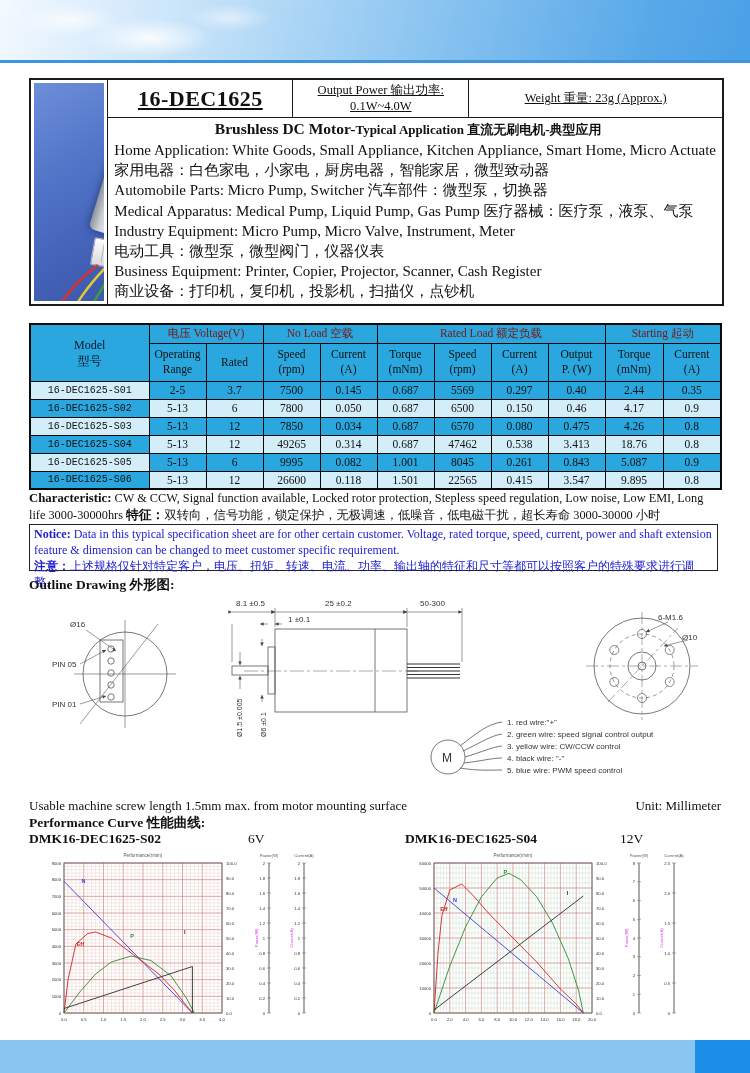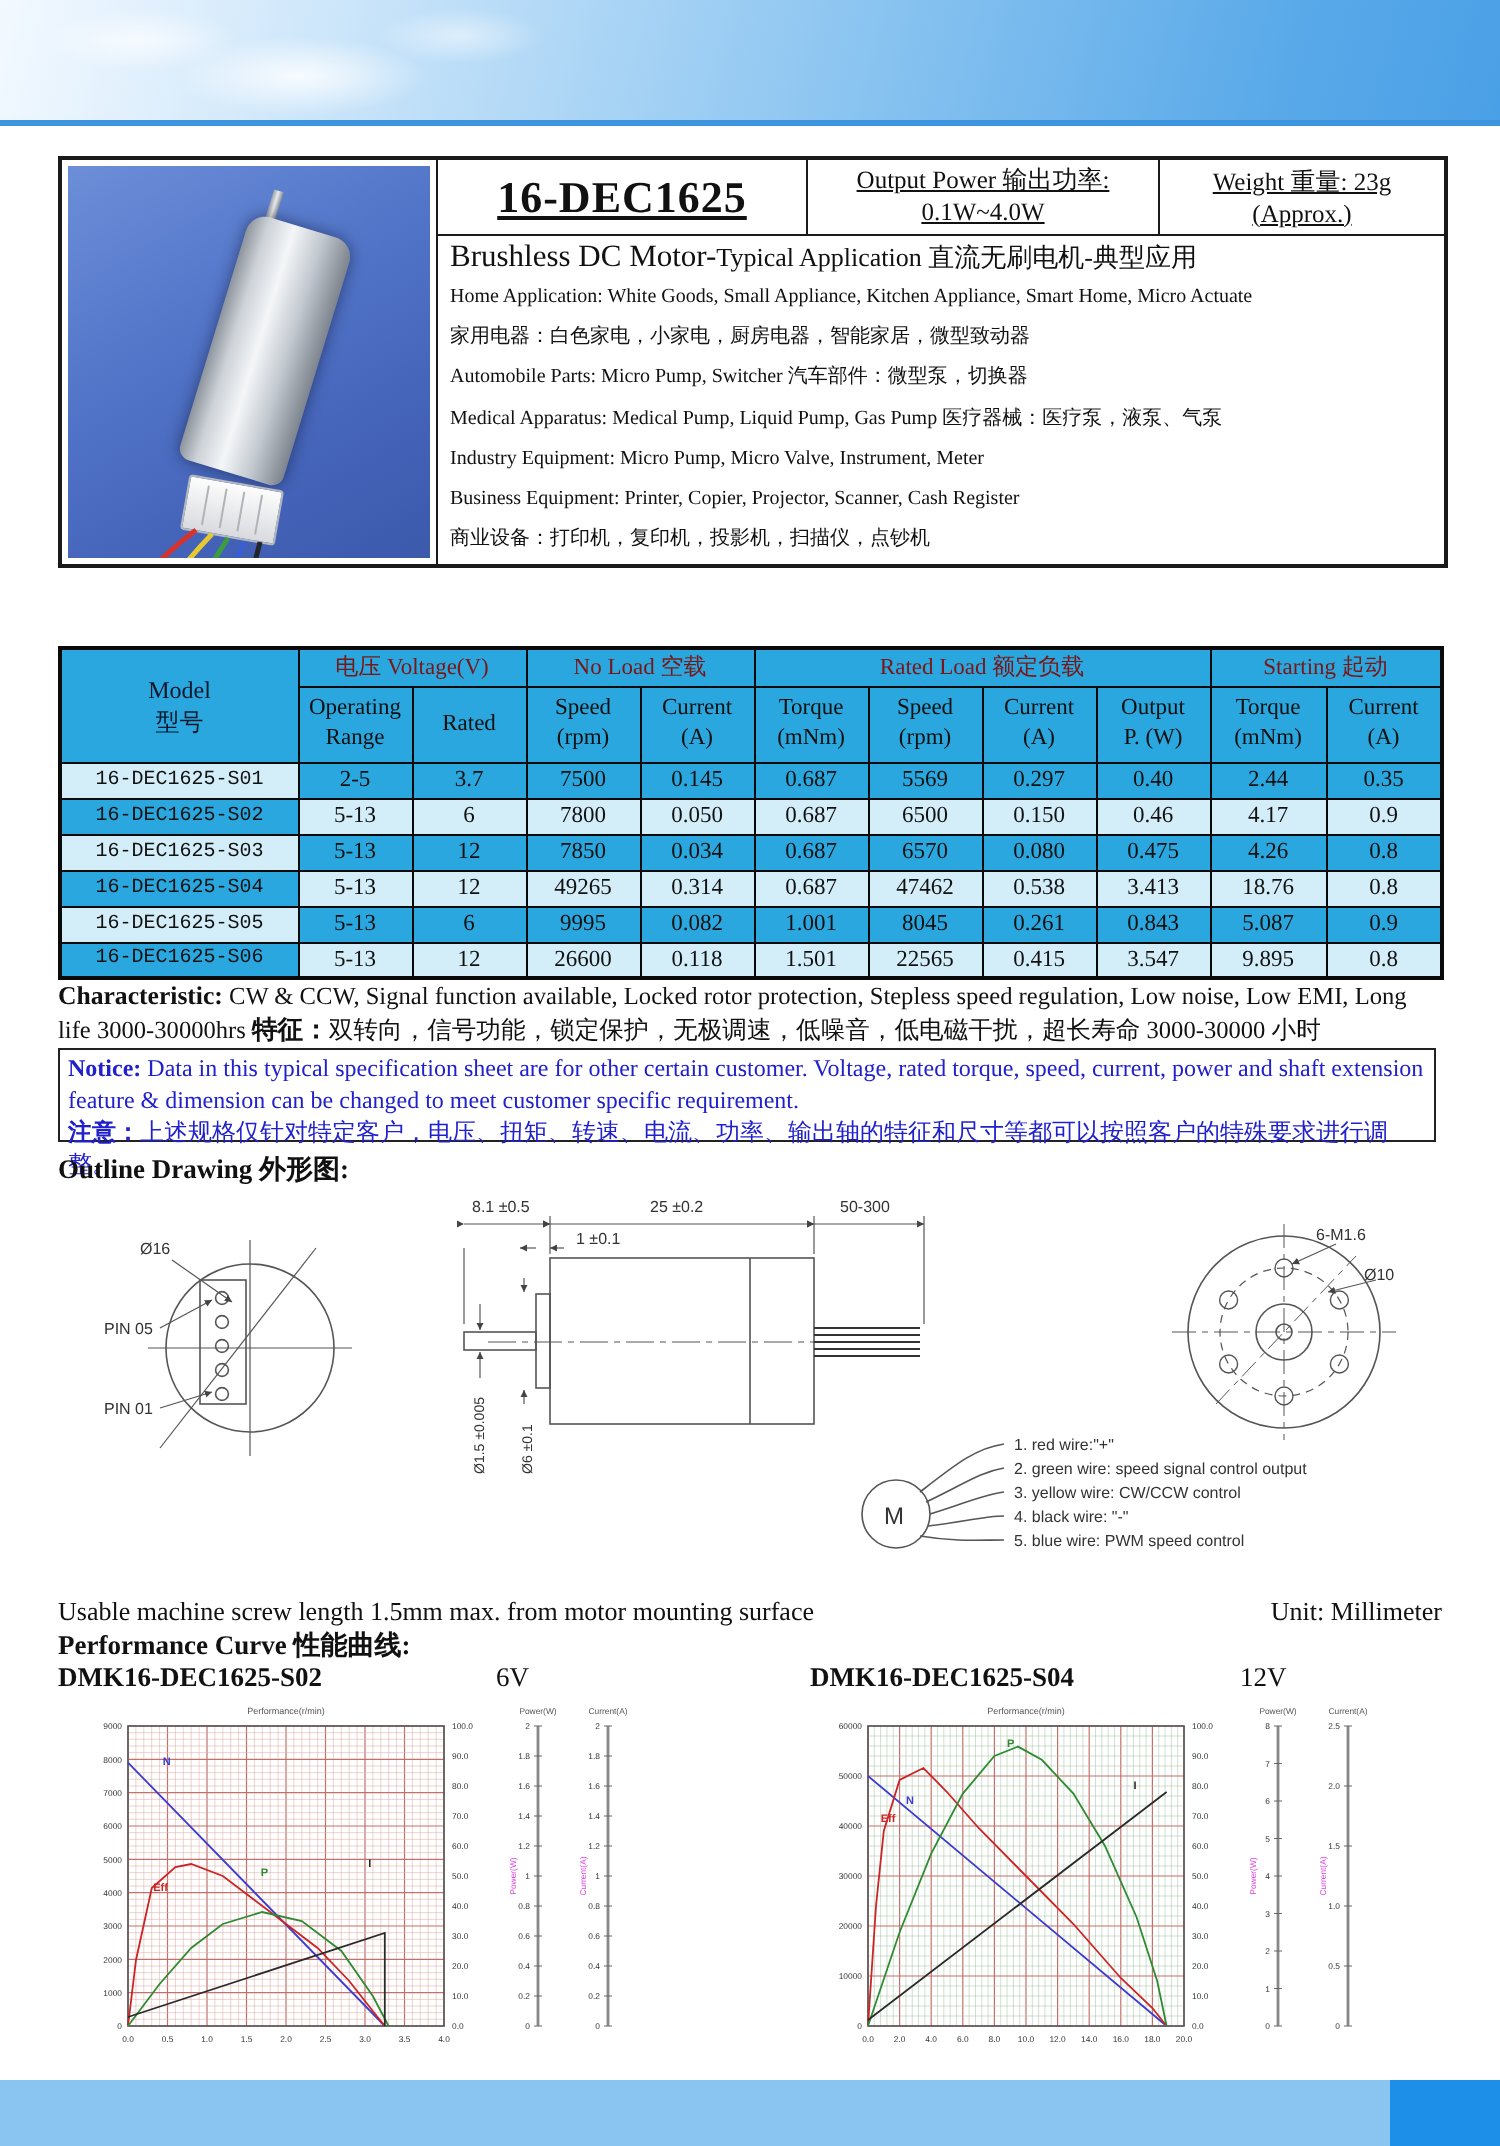--- a/index.html
+++ b/index.html
@@ -27,25 +27,25 @@
   .conn{position:absolute;left:58px;top:158px;width:46px;height:26px;transform:rotate(10deg);
      background:linear-gradient(180deg,#fdfdfd,#d8dade);border:1px solid #b5b8bd;border-radius:2px;}
   .conn i{position:absolute;top:3px;width:1px;height:20px;background:#b0b3b8;}
   
   .head-right{flex:1;display:flex;flex-direction:column;}
   .head-row1{display:flex;border-bottom:1.5px solid #1a1a1a;height:37px;}
   .hcell{box-sizing:border-box;display:flex;align-items:center;justify-content:center;text-align:center;text-decoration:underline;}
   .hc-model{width:185px;border-right:1.2px solid #1a1a1a;font-size:22px;font-weight:bold;letter-spacing:.5px;}
   .hc-power{width:176px;border-right:1.2px solid #1a1a1a;font-size:12.5px;line-height:1.25;flex-direction:column;align-items:center;}
   .hc-weight{flex:1;font-size:12.5px;}
-  .app-title{border-bottom:0;padding:2px 20px 0 6px;font-weight:normal;}
+  .app-title{border-bottom:0;padding:2px 20px 0 6px;font-weight:bold;text-align:center;}
   .app-title .big{font-size:15.5px;}
   .app-title .mid{font-size:13px;}
   .app-lines{padding:1px 6px 2px 6px;}
-  .app-line{font-size:10px;line-height:20.2px;white-space:nowrap;overflow:hidden;font-family:Liberation Serif, serif;}
+  .app-line{font-size:15px;line-height:20.2px;white-space:nowrap;overflow:hidden;font-family:Liberation Serif, serif;}
   
   .spec-wrap{position:absolute;left:29px;top:323px;width:691px;}
   table.spec{border-collapse:collapse;width:100%;table-layout:fixed;}
   table.spec th,table.spec td{border:1px solid #0a0a0a;text-align:center;padding:0;box-sizing:border-box;}
   table.spec{border:2px solid #0a0a0a;}
   .grp{background:#29a7de;color:#7a1616;font-size:11.5px;height:19px;font-weight:normal;}
   .sub{background:#29a7de;color:#101010;font-size:11.5px;height:38px;font-weight:normal;line-height:1.3;}
   .mhead{background:#29a7de;color:#0f172a;font-size:12px;font-weight:normal;line-height:1.35;}
   table.spec tbody td{font-size:11.5px;height:18px;}
   table.spec tbody td.model-cell{font-family:"Liberation Mono", monospace;font-size:10px;}
@@ -115,20 +115,21 @@
       </div>
       <div class="app-title">
         <span class="big">Brushless DC Motor-</span><span class="mid">Typical Application</span><span class="mid"> 直流无刷电机-典型应用</span>
       </div>
       <div class="app-lines">
           <div class="app-line">Home Application: White Goods, Small Appliance, Kitchen Appliance, Smart Home, Micro Actuate</div>
           <div class="app-line">家用电器：白色家电，小家电，厨房电器，智能家居，微型致动器</div>
           <div class="app-line">Automobile Parts: Micro Pump, Switcher    汽车部件：微型泵，切换器</div>
           <div class="app-line">Medical Apparatus: Medical Pump, Liquid Pump, Gas Pump    医疗器械：医疗泵，液泵、气泵</div>
           <div class="app-line">Industry Equipment: Micro Pump, Micro Valve, Instrument, Meter</div>
+          <div class="app-line">电动工具：微型泵，微型阀门，仪器仪表</div>
           <div class="app-line">Business Equipment: Printer, Copier, Projector, Scanner, Cash Register</div>
           <div class="app-line">商业设备：打印机，复印机，投影机，扫描仪，点钞机</div>
         </div>
     </div>
   </div>
 
   <div class="spec-wrap">
     <table class="spec">
       <colgroup>
         <col style="width:119px">

